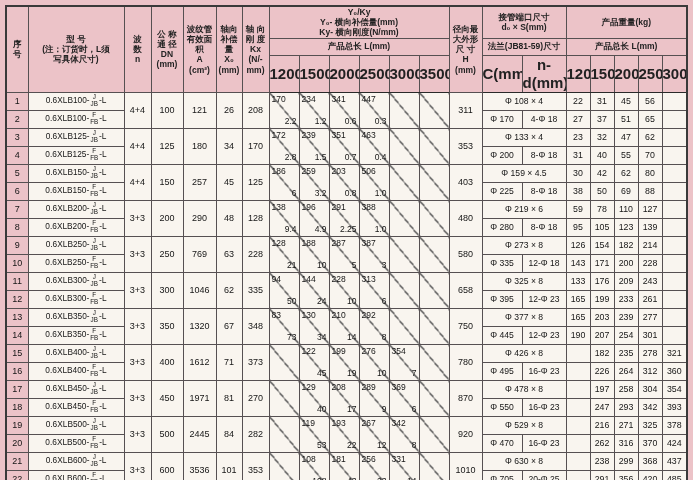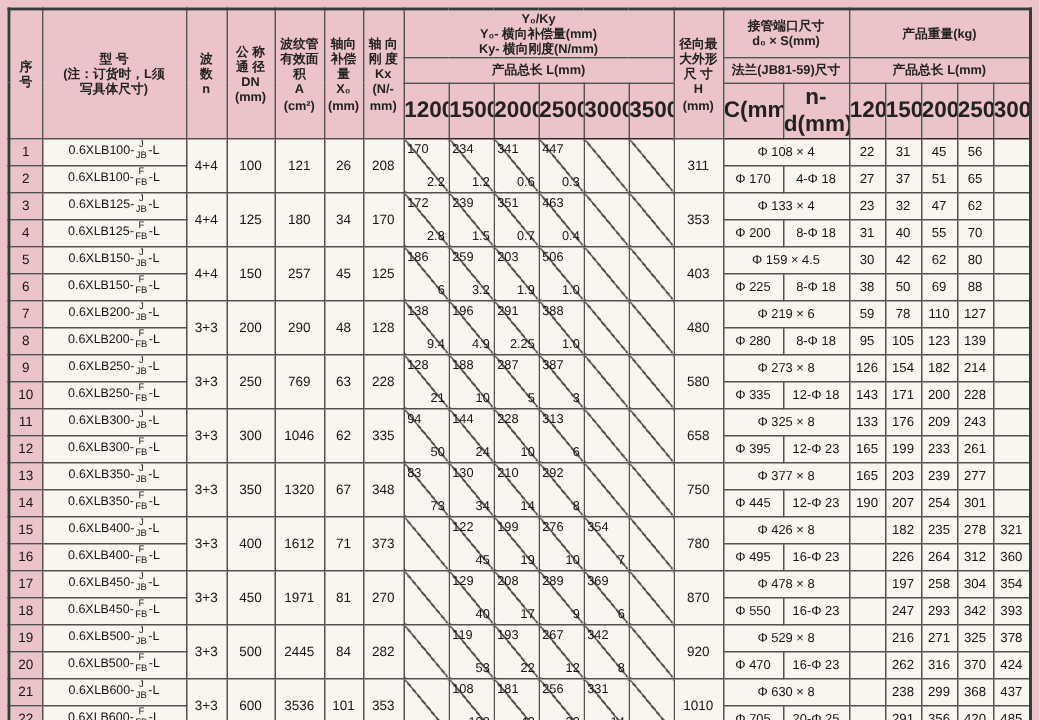--- a/index.html
+++ b/index.html
@@ -260,21 +260,21 @@
         <td class="ycell" rowspan="2">
           <span class="yv">186</span>
           <span class="kv">6</span>
         </td>
         <td class="ycell" rowspan="2">
           <span class="yv">259</span>
           <span class="kv">3.2</span>
         </td>
         <td class="ycell" rowspan="2">
           <span class="yv">203</span>
-          <span class="kv">1.9</span>
+          <span class="kv">0.8</span>
         </td>
         <td class="ycell" rowspan="2">
           <span class="yv">506</span>
           <span class="kv">1.0</span>
         </td>
         <td class="ycell" rowspan="2"></td>
         <td class="ycell" rowspan="2"></td>
         <td rowspan="2">403</td>
         <td class="pipe" colspan="2">Φ 159 × 4.5</td>
         <td class="wt">30</td>

